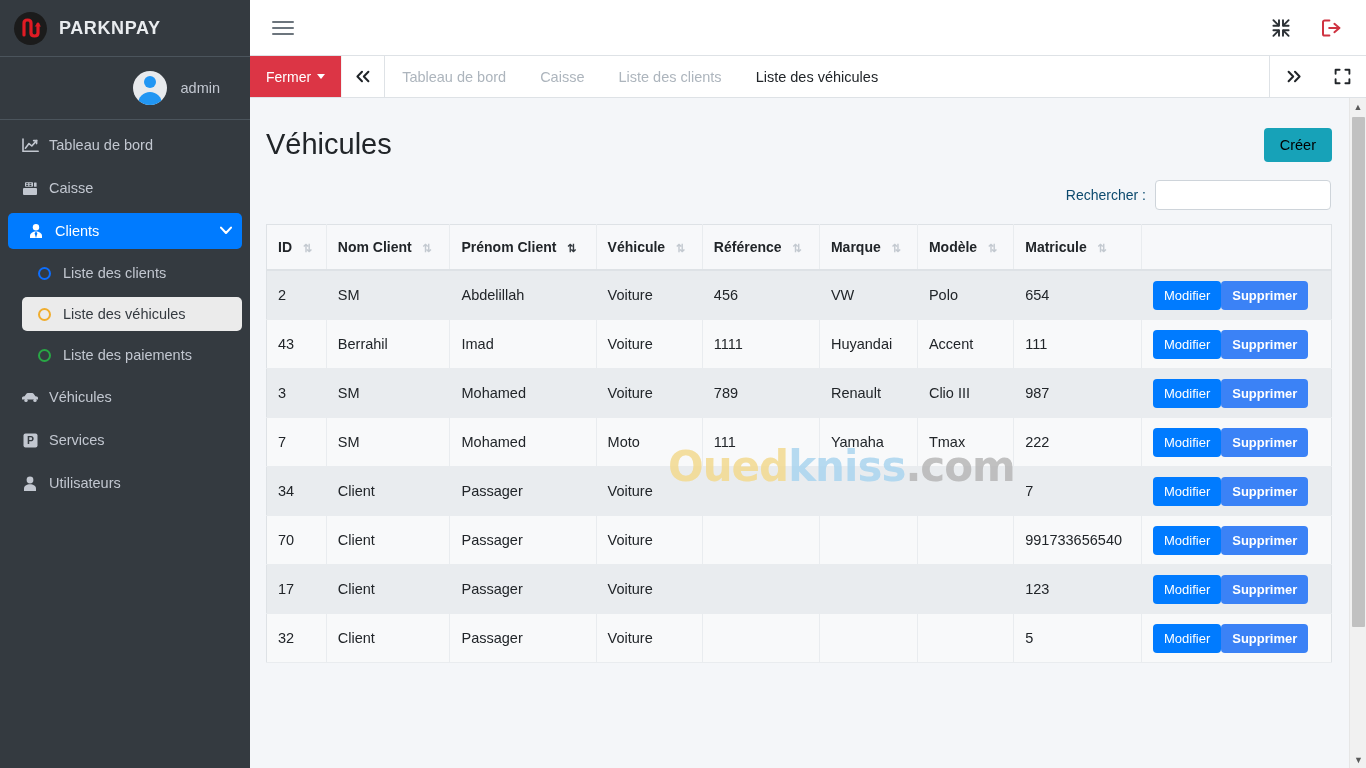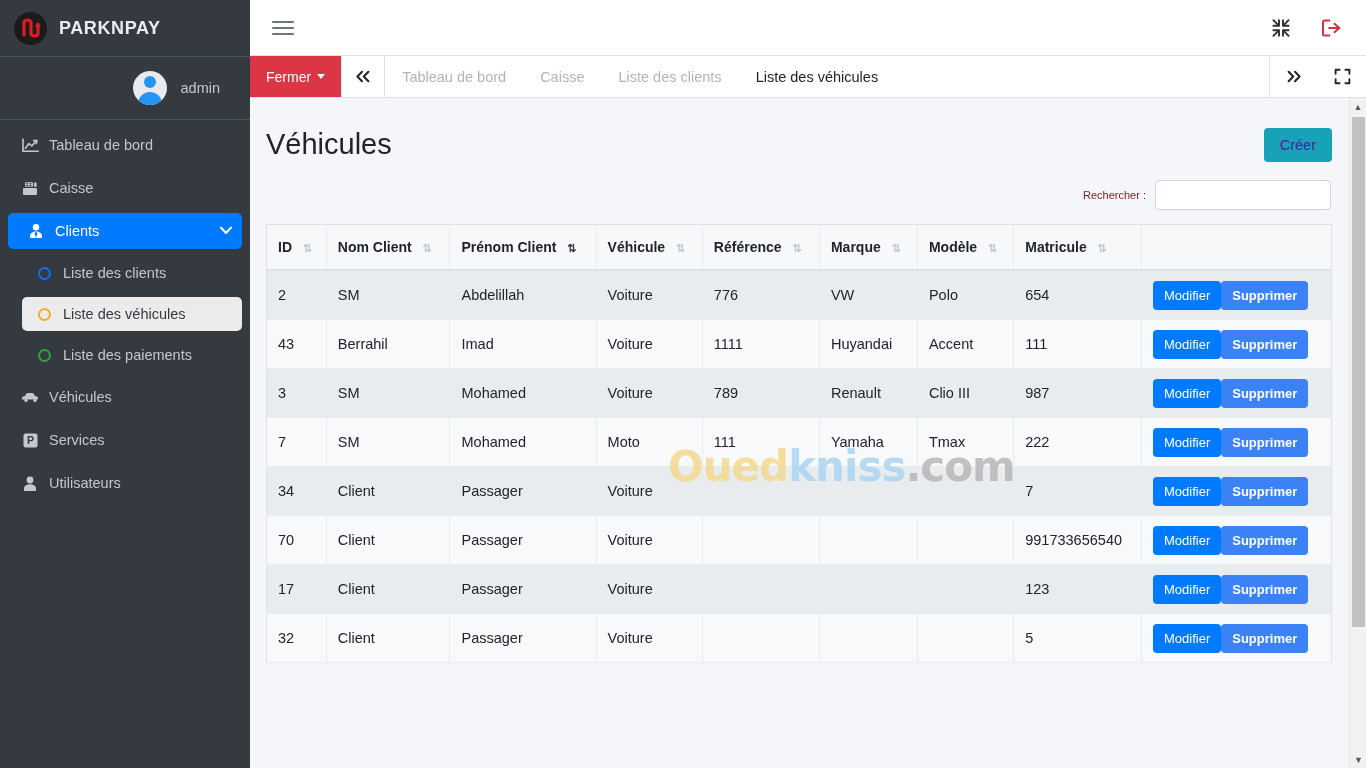--- a/index.html
+++ b/index.html
@@ -153,30 +153,30 @@
     flex:1 1 auto; position:relative; overflow:hidden;
     padding: 0 0 0 0;
   }
   .content-inner { padding: 16px 34px 0 16px; }
   .page-head {
     display:flex; align-items:flex-start; justify-content:space-between;
     padding: 14px 0 12px 0;
   }
   .page-title { font-size:29px; font-weight:400; color:#212529; }
   .btn-create {
-    background:#17a2b8; color:#4c1d95; border:none;
+    background:#17a2b8; color:#000000; border:none;
     font-size:14.5px; padding:9px 16px; border-radius:4px; cursor:pointer;
     font-family:"Liberation Sans", sans-serif;
     margin-left:12px;
   }
   .search-row {
     display:flex; justify-content:flex-end; align-items:center;
     margin: 6px 0 14px 0; padding-right:1px;
   }
-  .search-label { font-size:11px; color:#7f1d1d; margin-right:9px; }
+  .search-label { font-size:14px; color:#0c4a6e; margin-right:9px; }
   .search-input {
     width: 176px; height:30px; border:1px solid #ced4da; border-radius:4px;
     padding: 2px 8px; font-size:14px; outline:none;
     font-family:"Liberation Sans", sans-serif;
   }
 
   table { border-collapse: collapse; width: 100%; background:#fff; }
   thead th {
     background:#f7f8fa;
     border-top:1px solid #dee2e6;
@@ -485,21 +485,21 @@
                 <span></span>
               </th>
             </tr>
           </thead>
           <tbody id="tbody">
               <tr>
                 <td>2</td>
                 <td>SM</td>
                 <td>Abdelillah</td>
                 <td>Voiture</td>
-                <td>776</td>
+                <td>456</td>
                 <td>VW</td>
                 <td>Polo</td>
                 <td>654</td>
                 <td class="actions"><button class="btn-sm btn-edit">Modifier</button><button class="btn-sm btn-del">Supprimer</button></td>
               </tr>
               <tr>
                 <td>43</td>
                 <td>Berrahil</td>
                 <td>Imad</td>
                 <td>Voiture</td>

